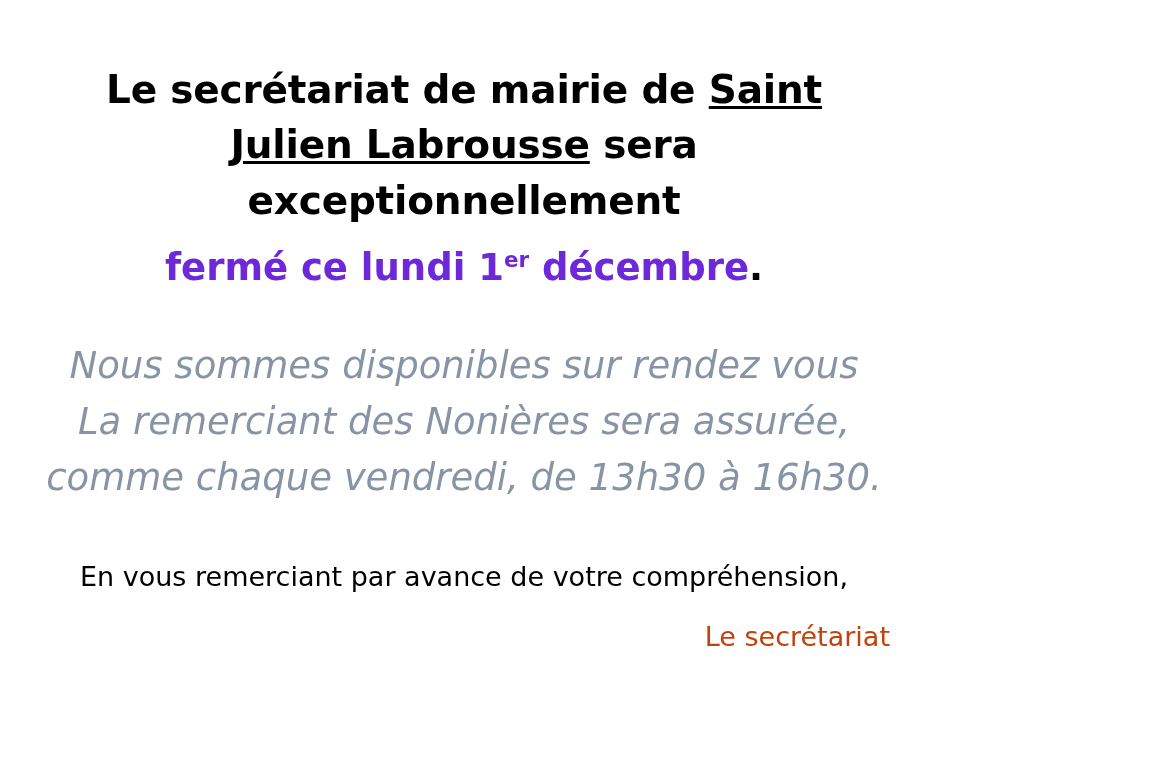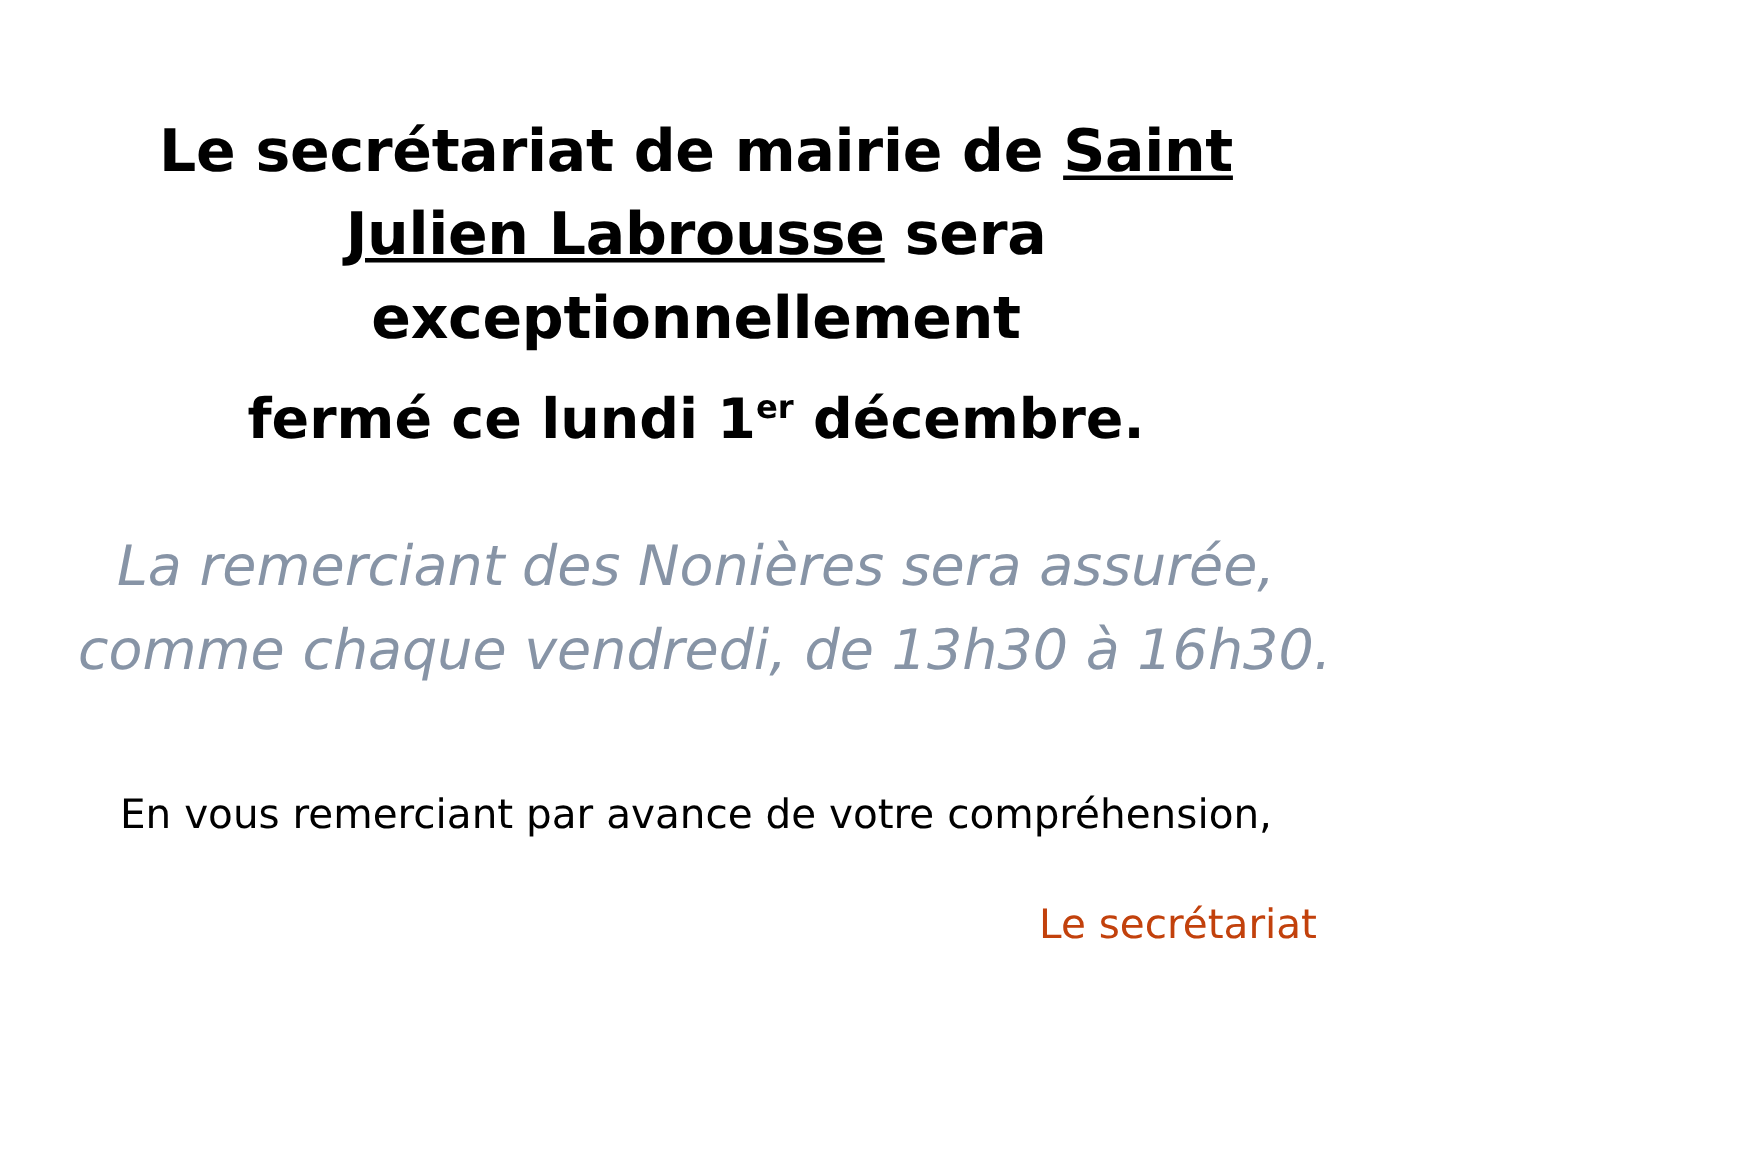--- a/index.html
+++ b/index.html
@@ -12,21 +12,21 @@
     height: 782px;
     font-family: "DejaVu Sans", sans-serif;
     color: #000000;
     overflow: hidden;
   }
   .page {
     position: relative;
     width: 928px;
     height: 782px;
     box-sizing: border-box;
-    padding: 12px;
+    padding: 0;
   }
 
   
   .headline {
     margin: 0;
     padding: 62px 70px 0 70px;
     text-align: center;
     font-weight: bold;
     font-size: 39px;
     line-height: 1.42;
@@ -39,21 +39,21 @@
   }
   .closed-line {
     text-align: center;
     font-weight: bold;
     font-size: 37px;
     line-height: 1.4;
     margin-top: 14px;
     color: #000000;
   }
   .closed-line .red {
-    color: #000000;
+    color: #6d28d9;
   }
   .closed-line sup {
     font-size: 0.58em;
     vertical-align: super;
     line-height: 0;
   }
 
   
   .info {
     margin: 0;
@@ -65,21 +65,21 @@
     line-height: 1.52;
     color: #8794a6;
   }
   .info .line {
     display: block;
     white-space: nowrap;
   }
 
   
   .closing {
-    margin: 16px;
+    margin: 4px;
     padding: 46px 40px 0 40px;
     text-align: center;
     font-size: 27px;
     line-height: 1.5;
     color: #000000;
   }
   .signature {
     margin: 0;
     padding: 16px 38px 0 0;
     text-align: right;
@@ -95,20 +95,21 @@
 
   <h1 class="headline">
     <span>Le secrétariat de mairie de </span><span class="underline">Saint Julien Labrousse</span><span> sera exceptionnellement</span>
   </h1>
 
   <div class="closed-line">
     <span class="red">fermé ce lundi 1</span><sup class="red">er</sup><span class="red"> décembre</span><span>.</span>
   </div>
 
   <div class="info">
+    <span class="line">Nous sommes disponibles sur rendez vous</span>
     <span class="line">La remerciant des Nonières sera assurée,</span>
     <span class="line">comme chaque vendredi, de 13h30 à 16h30.</span>
   </div>
 
   <p class="closing">En vous remerciant par avance de votre compréhension,</p>
 
   <p class="signature">Le secrétariat</p>
 
 </div>
 

